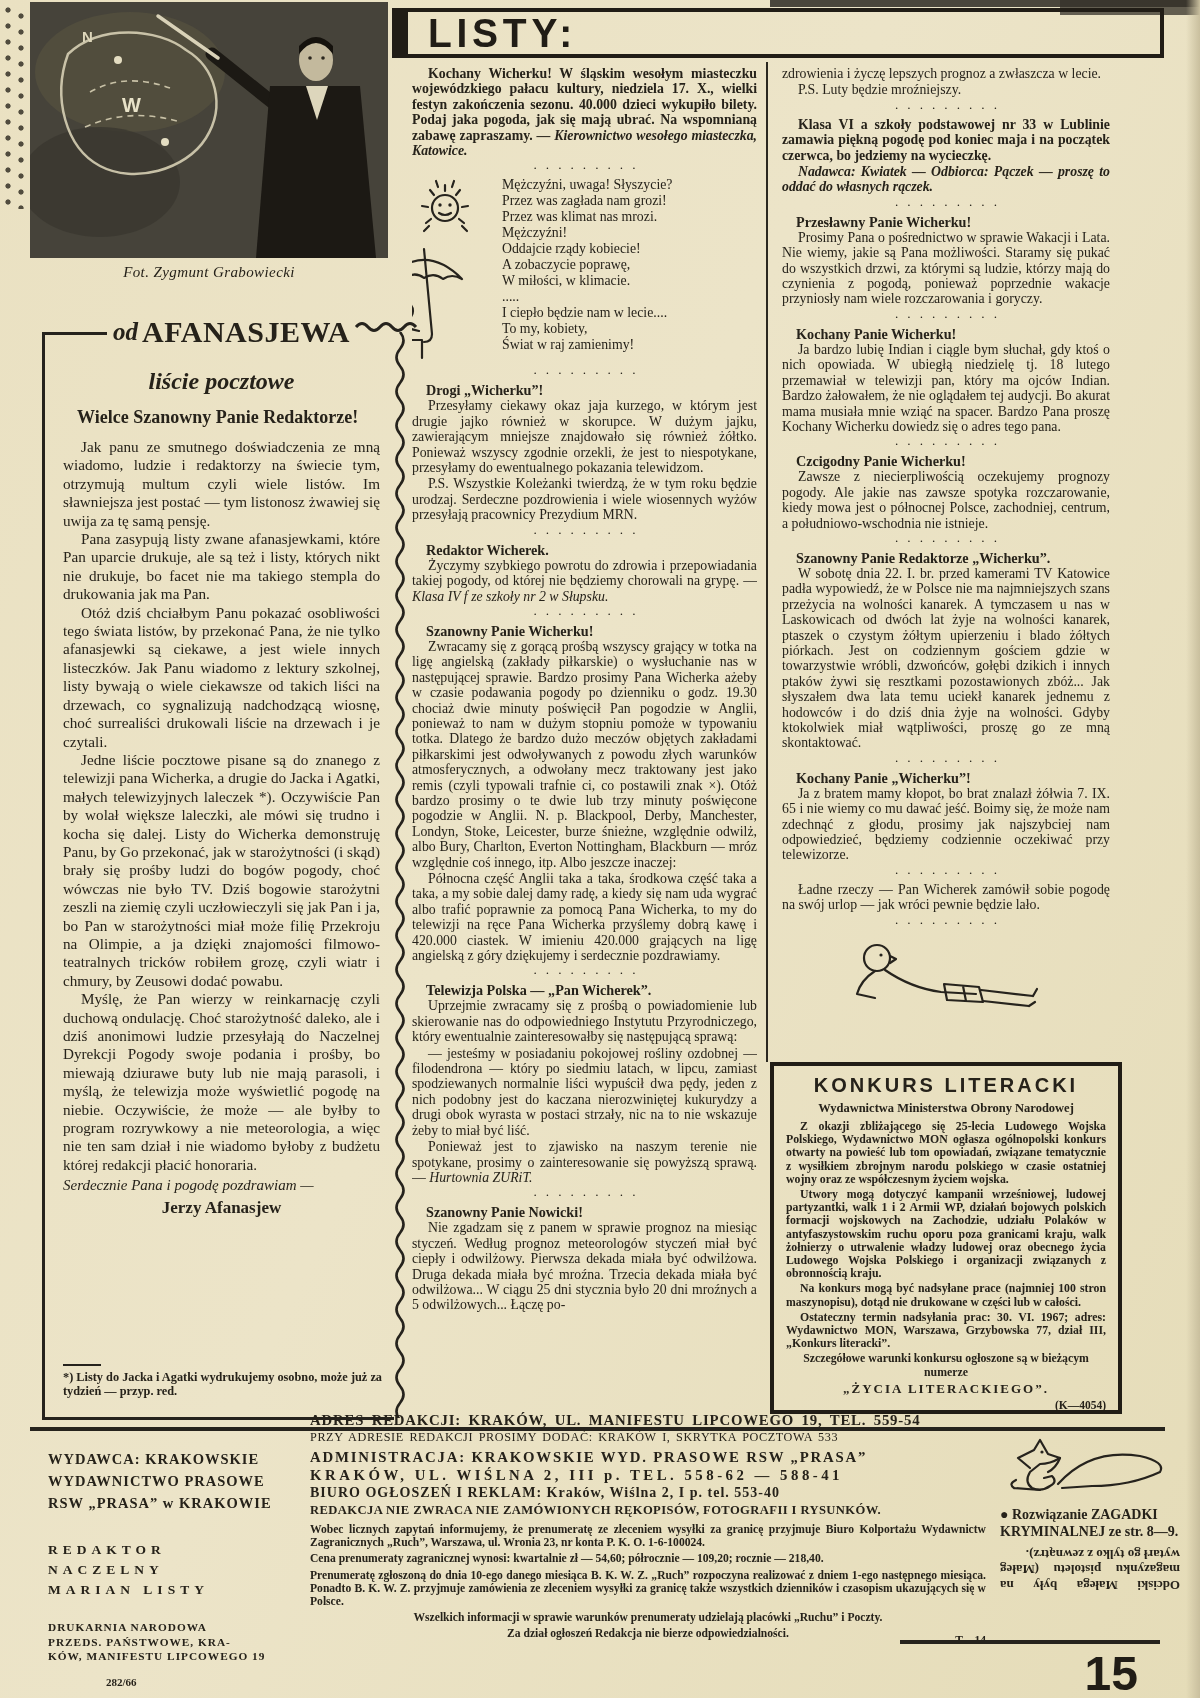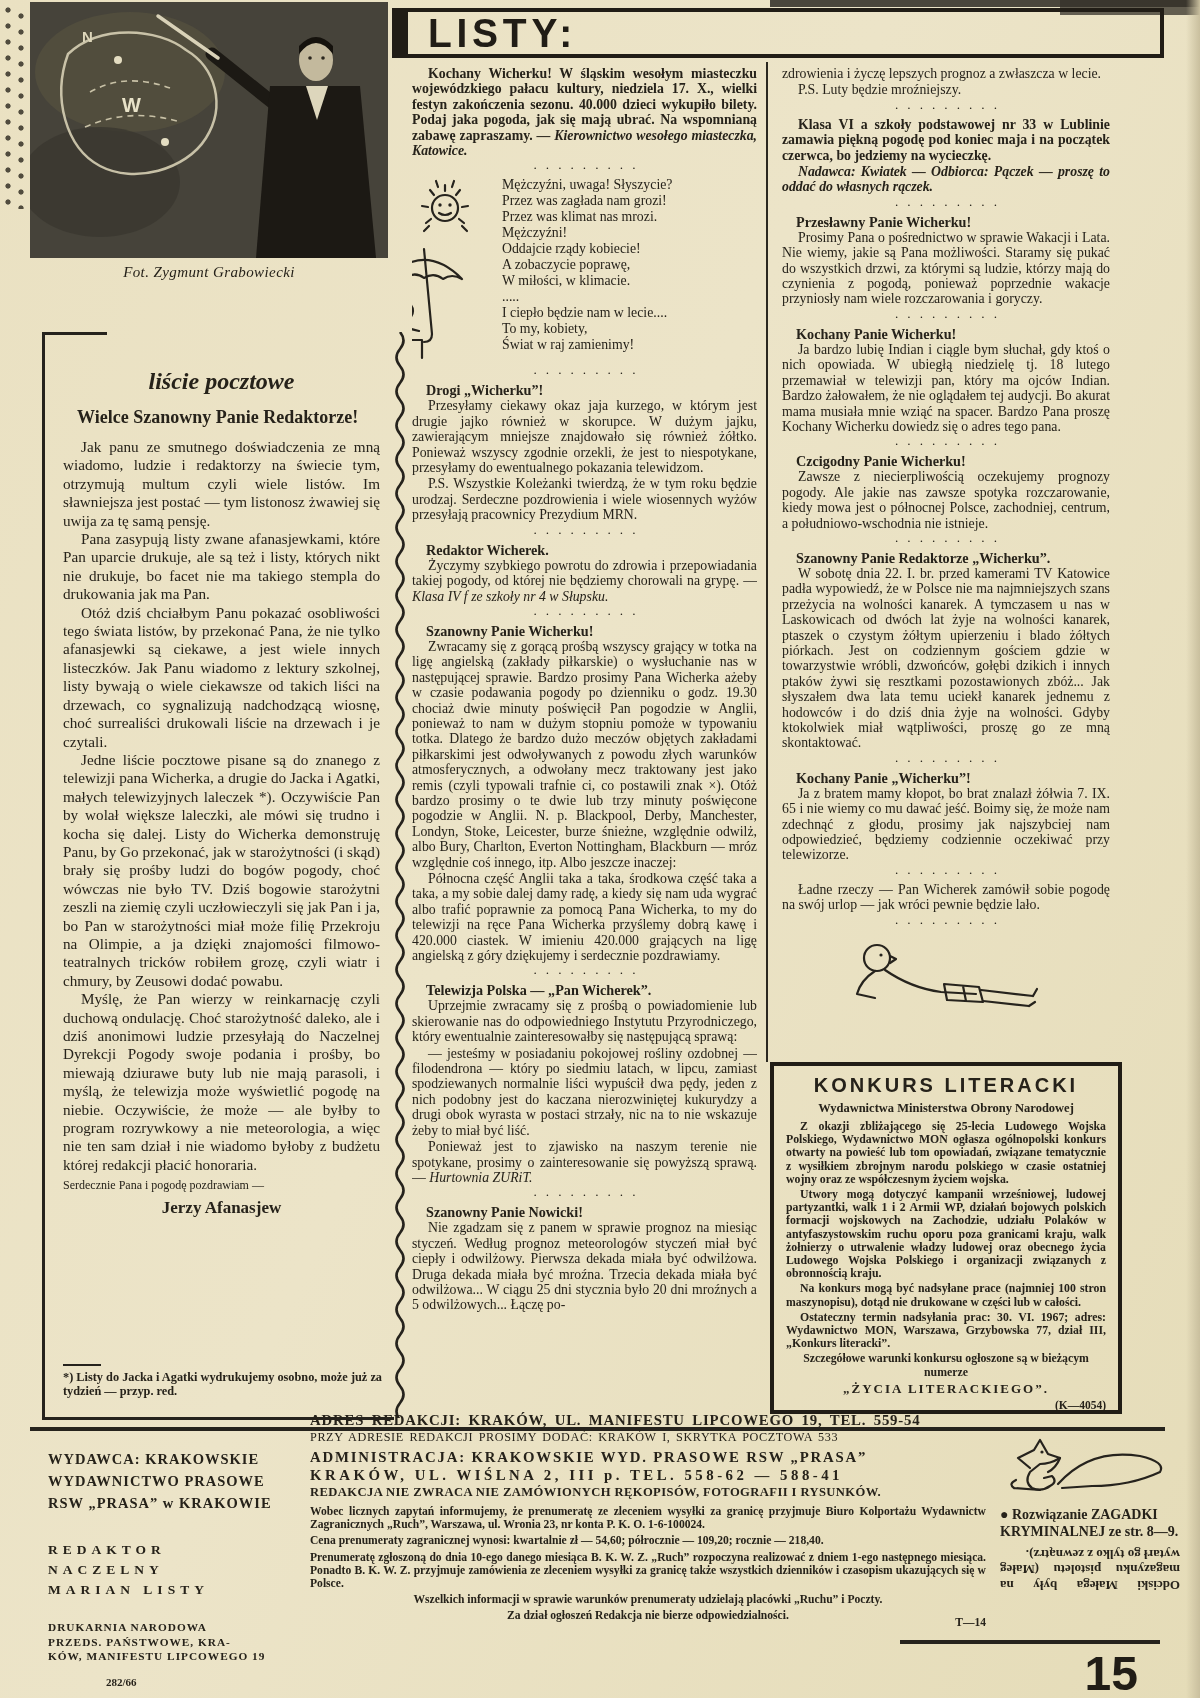--- a/index.html
+++ b/index.html
@@ -48,21 +48,21 @@
         border-left:3px solid #26231d;border-bottom:3px solid #26231d;
         padding:22px 14px 0 18px;}
   .afan::before{content:"";position:absolute;top:0;left:0;width:62px;height:3px;background:#26231d;}
   .afan-title{position:absolute;top:-17px;left:68px;white-space:nowrap;}
   .afan-od{font-style:italic;font-weight:bold;font-size:25px;vertical-align:2px;}
   .afan-name{font-weight:bold;font-size:30px;letter-spacing:.5px;font-family:"Liberation Serif",serif;}
   .afan-sub{text-align:center;font-style:italic;font-weight:bold;font-size:24px;margin:14px 0 12px;}
   .afan-sal{font-weight:bold;font-size:18px;text-indent:14px;margin:0 0 10px;}
   .afan-flow{height:872px;overflow:hidden;}
   .apara{margin:0;font-size:15.2px;line-height:18.4px;text-align:justify;text-indent:18px;}
-  .aclosing{margin:2px 0 0;font-size:12px;line-height:19px;}
+  .aclosing{margin:2px 0 0;font-style:italic;font-size:15px;line-height:19px;}
   .asig{text-align:center;font-weight:bold;font-size:17px;margin-top:3px;}
   .afoot{position:absolute;left:18px;right:12px;bottom:6px;font-size:12.3px;line-height:14.5px;
          font-weight:bold;text-align:justify;}
   .afoot::before{content:"";display:block;width:38px;height:2px;background:#26231d;margin-bottom:4px;}
   .wave-r{position:absolute;right:-16px;top:0;}
   
   .konkurs{left:770px;top:1062px;width:352px;height:352px;box-sizing:border-box;
      border:4px solid #211d16;padding:8px 12px 12px;overflow:hidden;}
   .k-title{text-align:center;font-family:"Liberation Sans",sans-serif;font-weight:bold;
      font-size:20px;letter-spacing:3px;margin-bottom:4px;}
@@ -178,21 +178,21 @@
 
     <div>
       <p class="lh">Drogi „Wicherku”!</p>
       <p class="bt">Przesyłamy ciekawy okaz jaja kurzego, w którym jest drugie jajko również w skorupce. W dużym jajku, zawierającym mniejsze znajdowało się również żółtko. Ponieważ wszyscy zgodnie orzekli, że jest to niespotykane, przesyłamy do ewentualnego pokazania telewidzom.</p>
       <p class="bt">P.S. Wszystkie Koleżanki twierdzą, że w tym roku będzie urodzaj. Serdeczne pozdrowienia i wiele wiosennych wyżów przesyłają pracownicy Prezydium MRN.</p>
     </div>
     <div class="sep">·········</div>
 
     <div>
       <p class="lh">Redaktor Wicherek.</p>
-      <p class="bt"><span>Życzymy szybkiego powrotu do zdrowia i przepowiadania takiej pogody, od której nie będziemy chorowali na grypę. — </span><i class="src">Klasa IV f ze szkoły nr 4 w Słupsku.</i></p>
+      <p class="bt"><span>Życzymy szybkiego powrotu do zdrowia i przepowiadania takiej pogody, od której nie będziemy chorowali na grypę. — </span><i class="src">Klasa IV f ze szkoły nr 2 w Słupsku.</i></p>
     </div>
     <div class="sep">·········</div>
 
     <div>
       <p class="lh">Szanowny Panie Wicherku!</p>
       <p class="bt">Zwracamy się z gorącą prośbą wszyscy grający w totka na ligę angielską (zakłady piłkarskie) o wysłuchanie nas w następującej sprawie. Bardzo prosimy Pana Wicherka ażeby w czasie podawania pogody po dzienniku o godz. 19.30 chociaż dwie minuty poświęcił Pan pogodzie w Anglii, ponieważ to nam w dużym stopniu pomoże w typowaniu totka. Dlatego że bardzo dużo meczów objętych zakładami piłkarskimi jest odwoływanych z powodu złych warunków atmosferycznych, a odwołany mecz traktowany jest jako remis (czyli typowali trafnie ci, co postawili znak ×). Otóż bardzo prosimy o te dwie lub trzy minuty poświęcone pogodzie w Anglii. N. p. Blackpool, Derby, Manchester, Londyn, Stoke, Leicester, burze śnieżne, względnie odwilż, albo Bury, Charlton, Everton Nottingham, Blackburn — mróz względnie coś innego, itp. Albo jeszcze inaczej:</p>
       <p class="bt">Północna część Anglii taka a taka, środkowa część taka a taka, a my sobie dalej damy radę, a kiedy się nam uda wygrać albo trafić poprawnie za pomocą Pana Wicherka, to my do telewizji na ręce Pana Wicherka przyślemy dobrą kawę i 420.000 ciastek. W imieniu 420.000 grających na ligę angielską z góry dziękujemy i serdecznie pozdrawiamy.</p>
     </div>
     <div class="sep">·········</div>
 
@@ -268,20 +268,27 @@
         <path class="ln" d="M103 52 L138 55 L142 70 L106 68 Z M122 54 L125 69"></path>
         <path class="ln" d="M140 58 L192 64 M142 69 L188 74 M192 64 L196 57 M188 74 L194 70"></path>
       </svg>
     </div>
   </div>
 
   <div class="abs afan">
     <svg class="wave-r" width="20" height="1086" viewBox="0 0 20 1086">
       <path fill="none" stroke="#26231d" stroke-width="2.6" d="M10 0 Q17 8.5 10 17 Q3 25.5 10 34 Q17 42.5 10 51 Q3 59.5 10 68 Q17 76.5 10 85 Q3 93.5 10 102 Q17 110.5 10 119 Q3 127.5 10 136 Q17 144.5 10 153 Q3 161.5 10 170 Q17 178.5 10 187 Q3 195.5 10 204 Q17 212.5 10 221 Q3 229.5 10 238 Q17 246.5 10 255 Q3 263.5 10 272 Q17 280.5 10 289 Q3 297.5 10 306 Q17 314.5 10 323 Q3 331.5 10 340 Q17 348.5 10 357 Q3 365.5 10 374 Q17 382.5 10 391 Q3 399.5 10 408 Q17 416.5 10 425 Q3 433.5 10 442 Q17 450.5 10 459 Q3 467.5 10 476 Q17 484.5 10 493 Q3 501.5 10 510 Q17 518.5 10 527 Q3 535.5 10 544 Q17 552.5 10 561 Q3 569.5 10 578 Q17 586.5 10 595 Q3 603.5 10 612 Q17 620.5 10 629 Q3 637.5 10 646 Q17 654.5 10 663 Q3 671.5 10 680 Q17 688.5 10 697 Q3 705.5 10 714 Q17 722.5 10 731 Q3 739.5 10 748 Q17 756.5 10 765 Q3 773.5 10 782 Q17 790.5 10 799 Q3 807.5 10 816 Q17 824.5 10 833 Q3 841.5 10 850 Q17 858.5 10 867 Q3 875.5 10 884 Q17 892.5 10 901 Q3 909.5 10 918 Q17 926.5 10 935 Q3 943.5 10 952 Q17 960.5 10 969 Q3 977.5 10 986 Q17 994.5 10 1003 Q3 1011.5 10 1020 Q17 1028.5 10 1037 Q3 1045.5 10 1054 Q17 1062.5 10 1071 Q3 1079.5 10 1088"></path>
     </svg>
+    <div class="afan-title">
+      <span class="afan-od">od</span>
+      <span class="afan-name">AFANASJEWA</span>
+      <svg width="64" height="18" viewBox="0 0 64 18" style="vertical-align:6px">
+        <path d="M2 9 Q8 2 14 9 Q20 16 26 9 Q32 2 38 9 Q44 16 50 9 Q56 2 62 9" fill="none" stroke="#26231d" stroke-width="3"></path>
+      </svg>
+    </div>
     <div class="afan-sub">liście pocztowe</div>
     <div class="afan-sal">Wielce Szanowny Panie Redaktorze!</div>
     <div class="afan-flow">
       <p class="apara">Jak panu ze smutnego doświadczenia ze mną wiadomo, ludzie i redaktorzy na świecie tym, otrzymują multum czyli wiele listów. Im sławniejsza jest postać — tym listonosz żwawiej się uwija za tę samą pensję.</p>
       <p class="apara">Pana zasypują listy zwane afanasjewkami, które Pan uparcie drukuje, ale są też i listy, których nikt nie drukuje, bo facet nie ma takiego stempla do drukowania jak ma Pan.</p>
       <p class="apara">Otóż dziś chciałbym Panu pokazać osobliwości tego świata listów, by przekonać Pana, że nie tylko afanasjewki są ciekawe, a jest wiele innych listeczków. Jak Panu wiadomo z lektury szkolnej, listy bywają o wiele ciekawsze od takich liści na drzewach, co sygnalizują nadchodzącą wiosnę, choć surrealiści drukowali liście na drzewach i je czytali.</p>
       <p class="apara">Jedne liście pocztowe pisane są do znanego z telewizji pana Wicherka, a drugie do Jacka i Agatki, małych telewizyjnych laleczek *). Oczywiście Pan by wolał większe laleczki, ale mówi się trudno i kocha się dalej. Listy do Wicherka demonstruję Panu, by Go przekonać, jak w starożytności (i skąd) brały się prośby ludzi do bogów pogody, choć wówczas nie było TV. Dziś bogowie starożytni zeszli na ziemię czyli uczłowieczyli się jak Pan i ja, bo Pan w starożytności miał może filię Przekroju na Olimpie, a ja dzięki znajomości filmowo-teatralnych tricków robiłem grozę, czyli wiatr i chmury, by Zeusowi dodać powabu.</p>
       <p class="apara">Myślę, że Pan wierzy w reinkarnację czyli duchową ondulację. Choć starożytność daleko, ale i dziś anonimowi ludzie przesyłają do Naczelnej Dyrekcji Pogody swoje podania i prośby, bo miewają dziurawe buty lub nie mają parasoli, i myślą, że telewizja może wyświetlić pogodę na niebie. Oczywiście, że może — ale byłby to program rozrywkowy a nie meteorologia, a więc nie ten sam dział i nie wiadomo byłoby z budżetu której redakcji płacić honoraria.</p>
       <p class="aclosing">Serdecznie Pana i pogodę pozdrawiam —</p>
       <div class="asig">Jerzy Afanasjew</div>
@@ -319,20 +326,21 @@
       <div>KÓW, MANIFESTU LIPCOWEGO 19</div>
     </div>
     <div class="f-code">282/66</div>
   </div>
 
   <div class="abs f-mid">
     <div class="fm1">ADRES REDAKCJI: KRAKÓW, UL. MANIFESTU LIPCOWEGO 19, TEL. 559-54</div>
     <div class="fm2">PRZY ADRESIE REDAKCJI PROSIMY DODAĆ: KRAKÓW I, SKRYTKA POCZTOWA 533</div>
     <div class="fm3">ADMINISTRACJA: KRAKOWSKIE WYD. PRASOWE RSW „PRASA”</div>
     <div class="fm4">KRAKÓW, UL. WIŚLNA 2, III p. TEL. 558-62 — 588-41</div>
+    <div class="fm5">BIURO OGŁOSZEŃ I REKLAM: Kraków, Wiślna 2, I p. tel. 553-40</div>
     <div class="fm6">REDAKCJA NIE ZWRACA NIE ZAMÓWIONYCH RĘKOPISÓW, FOTOGRAFII I RYSUNKÓW.</div>
     <p class="fms">Wobec licznych zapytań informujemy, że prenumeratę ze zleceniem wysyłki za granicę przyjmuje Biuro Kolportażu Wydawnictw Zagranicznych „Ruch”, Warszawa, ul. Wronia 23, nr konta P. K. O. 1-6-100024.</p>
     <p class="fms">Cena prenumeraty zagranicznej wynosi: kwartalnie zł — 54,60; półrocznie — 109,20; rocznie — 218,40.</p>
     <p class="fms">Prenumeratę zgłoszoną do dnia 10-ego danego miesiąca B. K. W. Z. „Ruch” rozpoczyna realizować z dniem 1-ego następnego miesiąca. Ponadto B. K. W. Z. przyjmuje zamówienia ze zleceniem wysyłki za granicę także wszystkich dzienników i czasopism ukazujących się w Polsce.</p>
     <p class="fms ctr">Wszelkich informacji w sprawie warunków prenumeraty udzielają placówki „Ruchu” i Poczty.</p>
     <p class="fms ctr">Za dział ogłoszeń Redakcja nie bierze odpowiedzialności.</p>
     <span class="f-t">T—14</span>
   </div>
 
   <div class="abs f-right">

